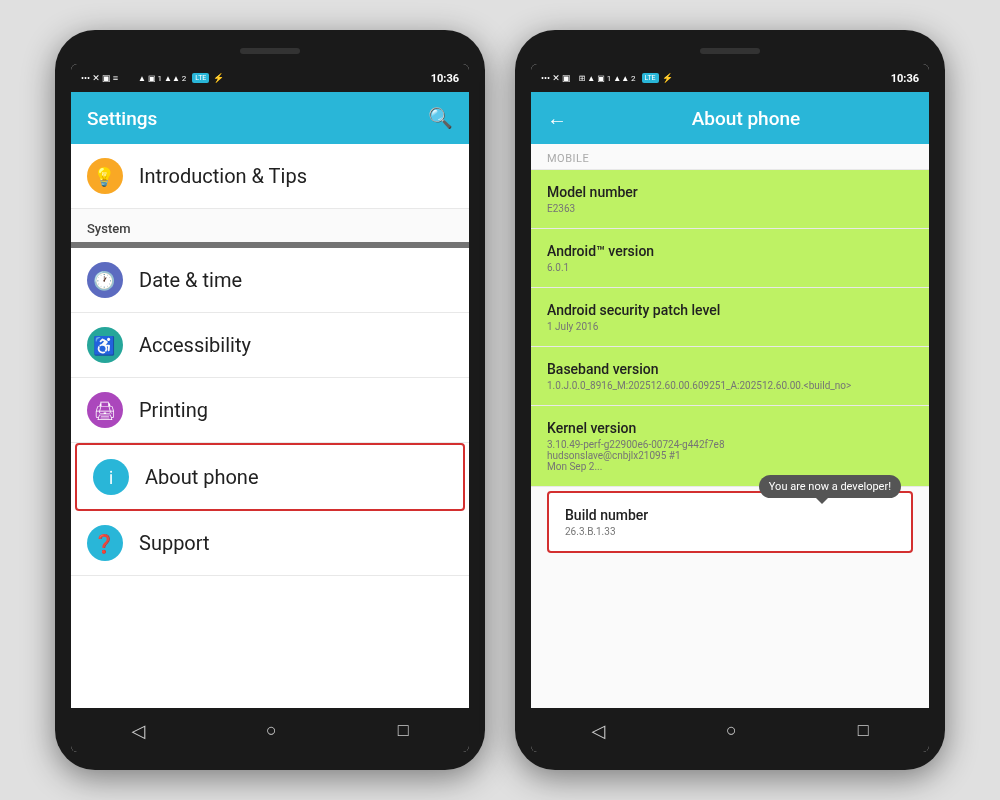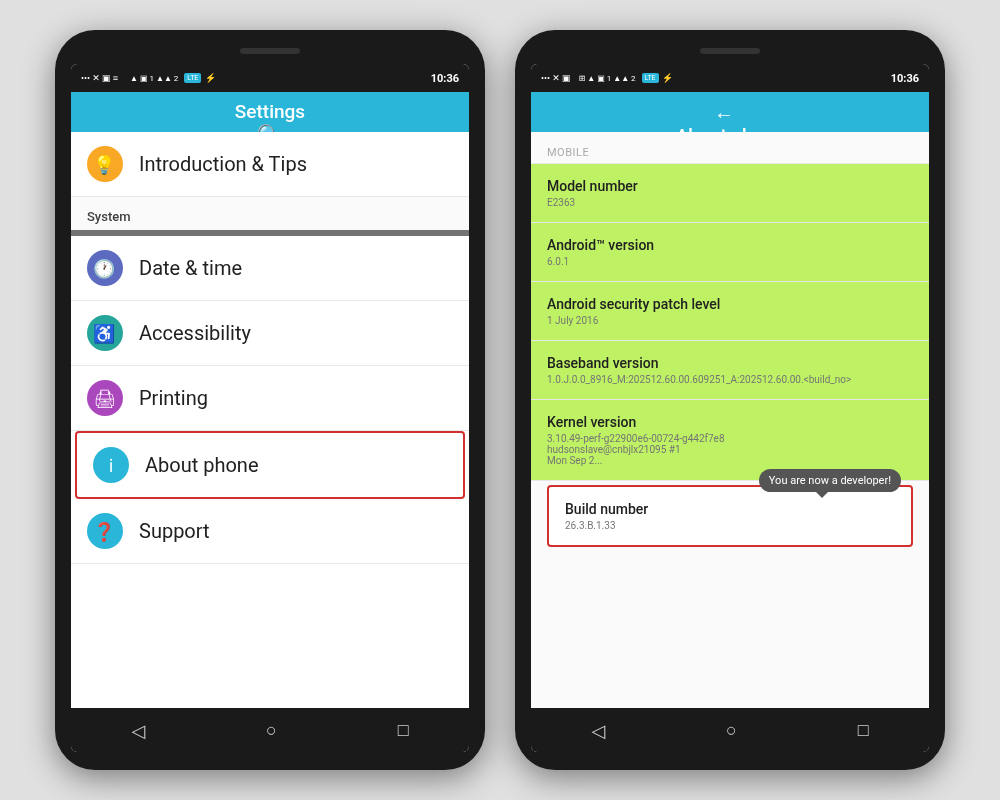--- a/index.html
+++ b/index.html
@@ -73,26 +73,25 @@
     .status-time {
       font-size: 11px;
       color: #fff;
       font-weight: bold;
       margin-left: 4px;
     }
 
     
     .app-header {
       background: #29b6d8;
-      height: 40px;
+      height: 52px;
       display: flex;
       align-items: center;
       padding: 8px 16px;
       flex-shrink: 0;
-      flex-direction: column;
     }
 
     .app-header-title {
       color: #fff;
       font-size: 19px;
       font-weight: 500;
       flex: 1;
     }
 
     .search-icon-btn {
@@ -225,40 +224,40 @@
       content: '';
       position: absolute;
       bottom: -6px;
       left: 40%;
       border-left: 6px solid transparent;
       border-right: 6px solid transparent;
       border-top: 6px solid #555;
     }
 
     .mobile-label {
-      padding: 14px 16px 4px 16px;
+      padding: 8px 16px 4px 16px;
       font-size: 11px;
       color: #aaa;
       background: #fafafa;
       text-transform: uppercase;
       letter-spacing: 0.5px;
       border-bottom: 1px solid #e8e8e8;
     }
   </style>
 </head>
 <body>
 
 <div class="phone">
   <div class="phone-speaker"></div>
   <div class="phone-screen">
 
     <div class="status-bar">
       <div class="status-left">
         <span style="color:#fff;font-size:9px;">••• ✕ ▣ ≡</span>
-        <span style="color:#fff;font-size:8px;margin-left:8px;">▲ ▣ 1 ▲▲ 2</span>
+        <span style="color:#fff;font-size:8px;margin-left:16px;">▲ ▣ 1 ▲▲ 2</span>
         <span style="background:#29b6d8;color:#fff;font-size:7px;padding:1px 3px;border-radius:2px;margin-left:2px;">LTE</span>
         <span style="color:#fff;font-size:9px;">⚡</span>
       </div>
       <div class="status-right">
         <span class="status-time">10:36</span>
       </div>
     </div>
 
     <div class="app-header">
       <span class="app-header-title">Settings</span>

